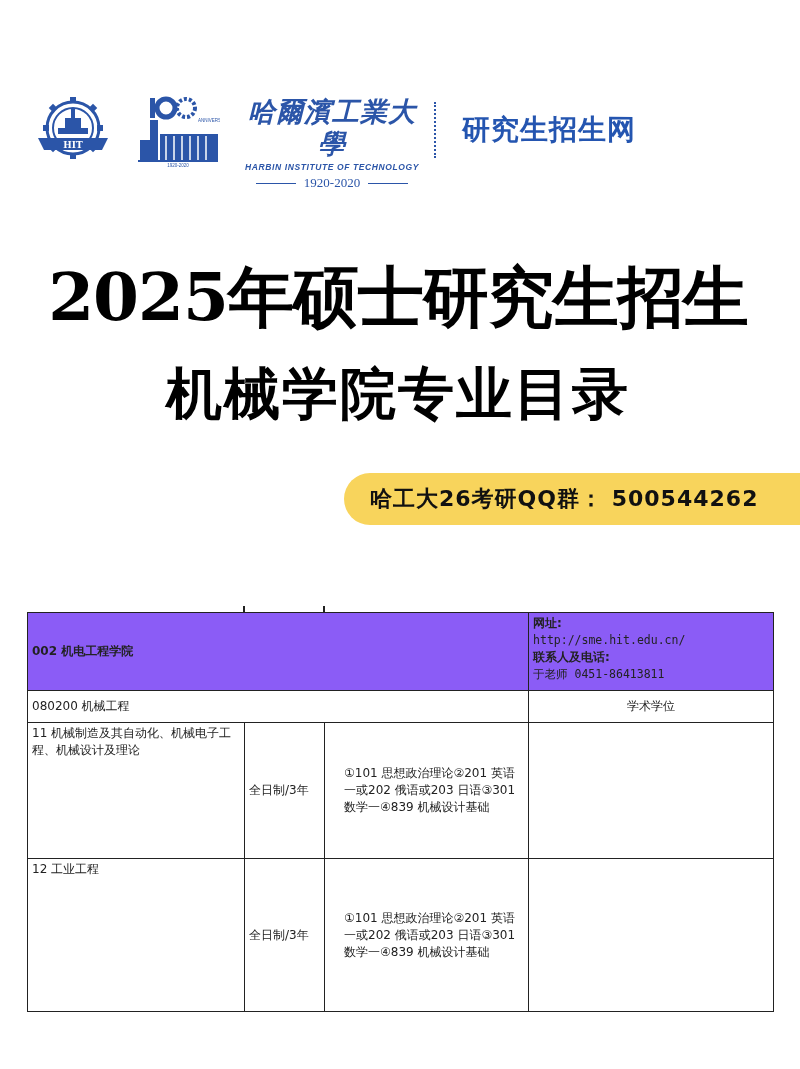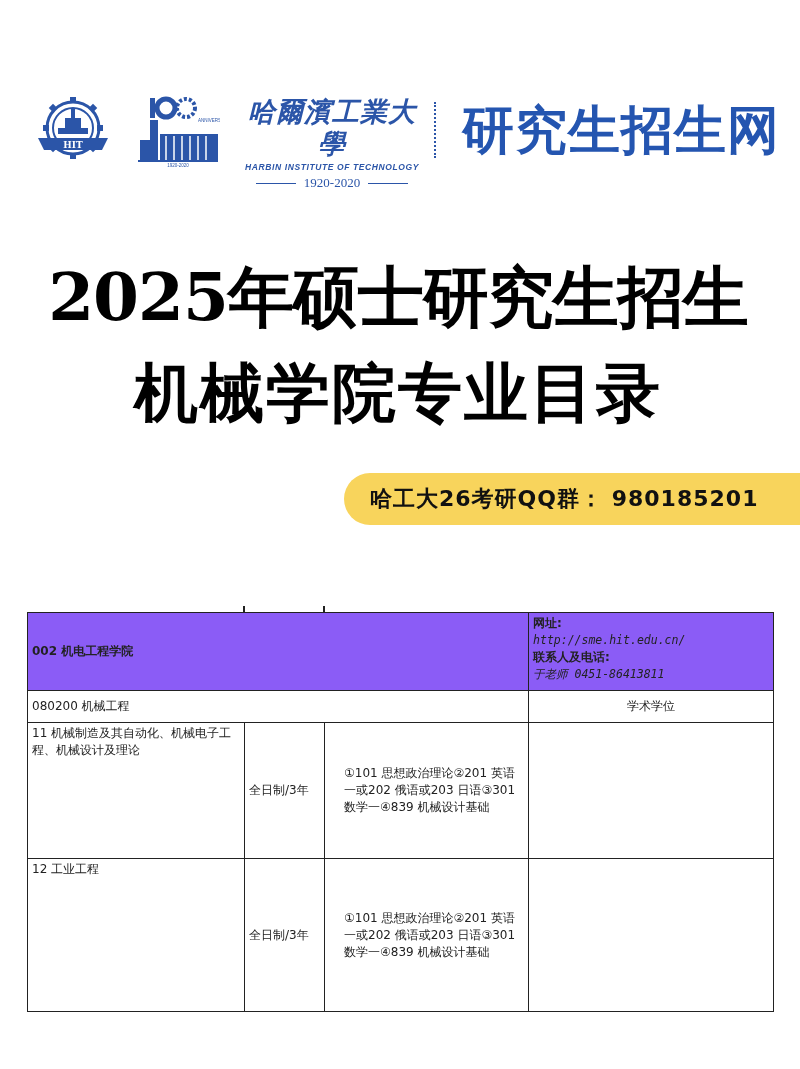--- a/index.html
+++ b/index.html
@@ -10,41 +10,41 @@
     
     .header { position: absolute; left: 0; top: 80px; width: 800px; height: 100px; }
     .emblem { position: absolute; left: 32px; top: 14px; width: 82px; height: 72px; }
     .centennial { position: absolute; left: 136px; top: 14px; width: 84px; height: 74px; }
     .univ { position: absolute; left: 240px; top: 16px; width: 184px; height: 70px; text-align: center; color: #2b55a8; }
     .univ .cn { font-family: "DejaVu Serif", serif; font-size: 27px; font-weight: bold; font-style: italic; letter-spacing: 1px; line-height: 32px; text-align: center; }
     .univ .en { font-family: "Liberation Sans", sans-serif; font-size: 8.5px; font-weight: bold; letter-spacing: 0.6px; margin-top: 2px; font-style: italic; }
     .univ .years { font-family: "Liberation Serif", serif; font-size: 13px; margin-top: 3px; display: flex; align-items: center; justify-content: center; gap: 8px; }
     .univ .years .line { width: 40px; height: 1px; background: #2b55a8; }
     .vsep { position: absolute; left: 434px; top: 22px; height: 56px; border-left: 2px dotted #2b55a8; }
-    .portal { position: absolute; left: 462px; top: 20px; font-family: "DejaVu Sans", sans-serif; font-weight: bold; font-size: 52px; color: #2455b0; letter-spacing: 1px; line-height: 60px; }
+    .portal { position: absolute; left: 462px; top: 20px; font-family: "DejaVu Sans", sans-serif; font-weight: bold; font-size: 28px; color: #2455b0; letter-spacing: 1px; line-height: 60px; }
 
     
     .title { position: absolute; left: 0; top: 252px; width: 796px; text-align: center; font-family: "DejaVu Serif", "Liberation Serif", serif; font-weight: bold; color: #000; }
     .title .l1 { font-size: 66px; line-height: 90px; letter-spacing: -1px; }
-    .title .l2 { font-size: 64px; line-height: 90px; letter-spacing: 2px; margin-top: 6px; }
+    .title .l2 { font-size: 56px; line-height: 90px; letter-spacing: 2px; margin-top: 6px; }
 
     
     .pill { position: absolute; left: 344px; top: 473px; width: 456px; height: 52px; background: #f8d45c; border-radius: 26px 0 0 26px; display: flex; align-items: center; padding-left: 26px; box-sizing: border-box; }
     .pill span { font-family: "DejaVu Sans", sans-serif; font-weight: bold; font-size: 22px; color: #111; letter-spacing: 1px; }
 
     
     .table { position: absolute; left: 27px; top: 612px; width: 746px; }
     table { border-collapse: collapse; width: 746px; table-layout: fixed; font-family: "DejaVu Sans", sans-serif; font-size: 12px; color: #222; }
     td { border: 1.5px solid #222; padding: 2px 4px; vertical-align: top; line-height: 17px; }
     .top-ticks { position: absolute; left: 27px; top: 606px; width: 746px; height: 6px; }
     .tick { position: absolute; top: 0; width: 2px; height: 6px; background: #222; }
     .grey { background: #8b5cf6; }
     .college { vertical-align: middle; font-weight: bold; }
     .contact .lbl { font-weight: bold; }
-    .contact .mono { font-family: "DejaVu Sans Mono", monospace; font-size: 11.5px; font-style: italic; }
+    .contact .mono { font-family: "DejaVu Sans Mono", monospace; font-size: 11.5px; }
     .center { text-align: center; vertical-align: middle; }
     .mid { vertical-align: middle; }
     .exam { vertical-align: middle; padding-left: 19px; padding-right: 6px; }
   </style>
 </head>
 <body>
 
 <div class="header">
   <svg class="emblem" viewBox="0 0 82 72">
     <g fill="none" stroke="#2b55a8" stroke-width="3">
@@ -102,21 +102,21 @@
   <div class="vsep"></div>
   <div class="portal">研究生招生网</div>
 </div>
 
 <div class="title">
   <div class="l1">2025年硕士研究生招生</div>
   <div class="l2">机械学院专业目录</div>
 </div>
 
 <div class="pill">
-  <span>哈工大26考研QQ群： 980185201</span>
+  <span>哈工大26考研QQ群： 500544262</span>
 </div>
 
 <div class="top-ticks">
   <div class="tick" style="left:216px"></div>
   <div class="tick" style="left:296px"></div>
 </div>
 
 <div class="table">
   <table>
     <colgroup>

